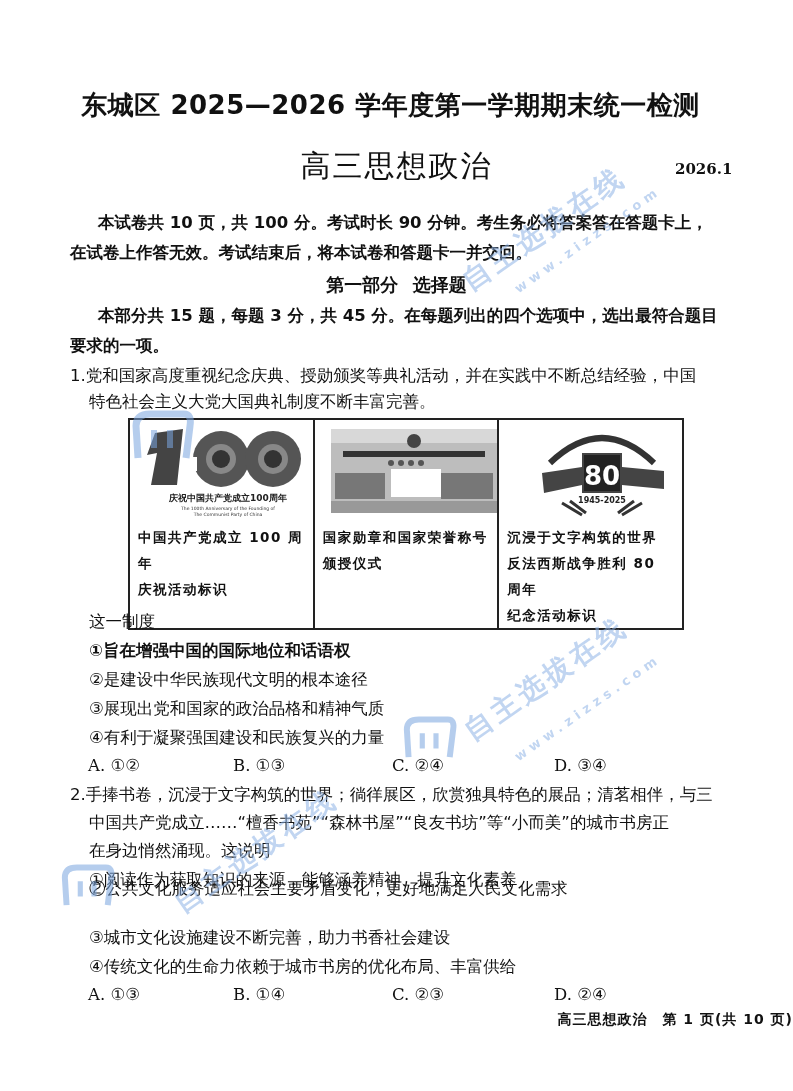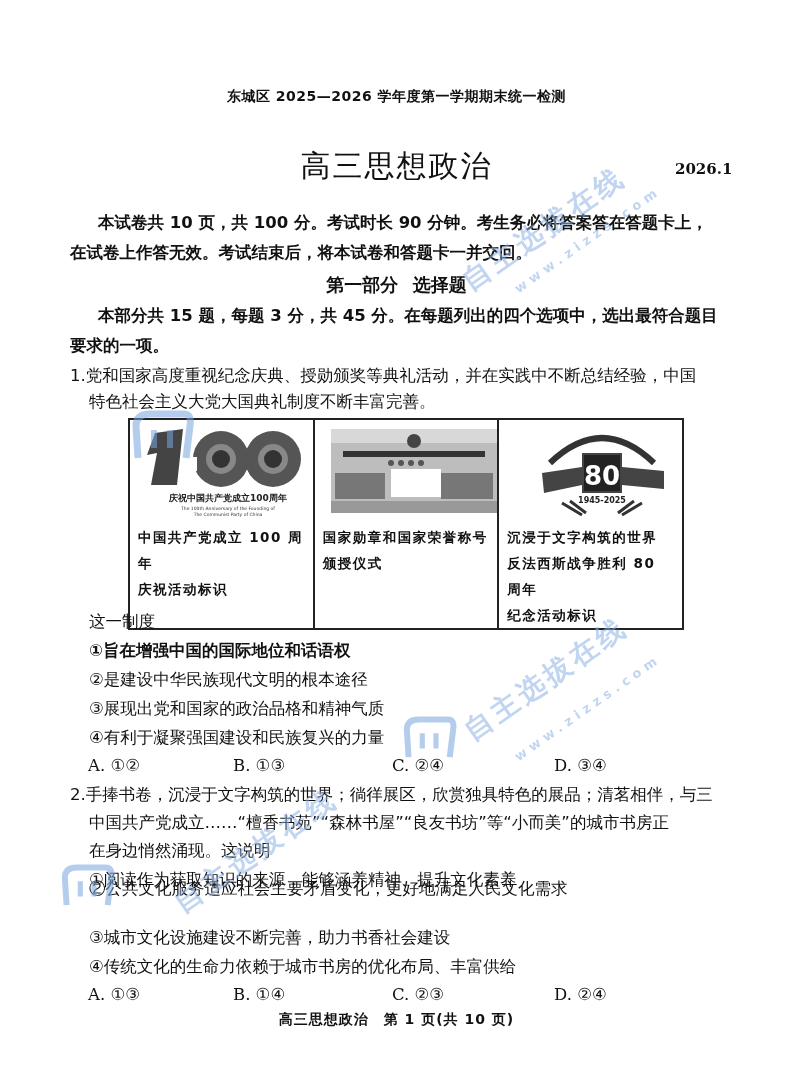--- a/index.html
+++ b/index.html
@@ -1,36 +1,36 @@
 <!DOCTYPE html>
 <html><head>
 <meta charset="utf-8">
 <style>
   html,body{margin:0;padding:0;background:#fff;}
   body{width:793px;height:1091px;position:relative;overflow:hidden;
        font-family:"DejaVu Serif","Liberation Serif",serif;color:#111;}
   .abs{position:absolute;}
-  .t-exam{left:0;width:781px;top:88px;text-align:center;font-size:14px;font-weight:bold;letter-spacing:0.5px;
-          font-family:"DejaVu Sans","Liberation Sans",sans-serif;padding-left:6px;}
+  .t-exam{left:0;width:781px;top:88px;text-align:center;font-size:26px;font-weight:bold;letter-spacing:0.5px;
+          font-family:"DejaVu Sans","Liberation Sans",sans-serif;}
   .t-subject{left:0;width:793px;top:146px;text-align:center;font-size:30px;letter-spacing:2px;}
   .t-date{left:675px;top:160px;font-size:15px;font-weight:bold;}
   .line{font-size:16.5px;line-height:20px;white-space:nowrap;font-weight:bold;
         font-family:"DejaVu Sans","Liberation Sans",sans-serif;}
   .sec{left:0;width:793px;top:273px;text-align:center;font-size:18px;font-weight:bold;
        font-family:"DejaVu Sans","Liberation Sans",sans-serif;}
   .sec span{margin:0 4px;}
   table.figs{position:absolute;left:128px;top:418px;width:556px;height:184px;border-collapse:collapse;}
   table.figs td{border:2px solid #222;vertical-align:top;padding:0;width:33.3%;}
   .fig-img{height:102px;display:flex;align-items:center;justify-content:flex-end;}
   .cap{font-size:13.5px;line-height:26px;padding:2px 6px 0 8px;font-weight:bold;letter-spacing:1.5px;
        font-family:"DejaVu Sans","Liberation Sans",sans-serif;}
   .opt-row{position:absolute;left:88px;width:620px;font-size:16.5px;white-space:nowrap;
            font-family:"DejaVu Serif","Liberation Serif",serif;}
   .opt-row span{position:absolute;top:0;}
-  .footer{left:0;width:793px;top:1011px;text-align:center;font-size:14px;font-weight:bold;letter-spacing:1px;
+  .footer{left:0;width:793px;top:1011px;text-align:right;font-size:14px;font-weight:bold;letter-spacing:1px;
           font-family:"DejaVu Sans","Liberation Sans",sans-serif;}
   .wm{position:absolute;color:#8fb4e6;opacity:0.55;pointer-events:none;font-weight:bold;}
   .wm-text{font-size:28px;transform:rotate(-35deg);letter-spacing:4px;font-family:"DejaVu Serif",serif;}
   .wm-url{font-size:13px;transform:rotate(-35deg);letter-spacing:5px;font-family:"DejaVu Sans",sans-serif;}
 </style>
 </head>
 <body>
 
 <div class="abs t-exam">东城区 2025—2026 学年度第一学期期末统一检测</div>
 <div class="abs t-subject">高三思想政治</div>

